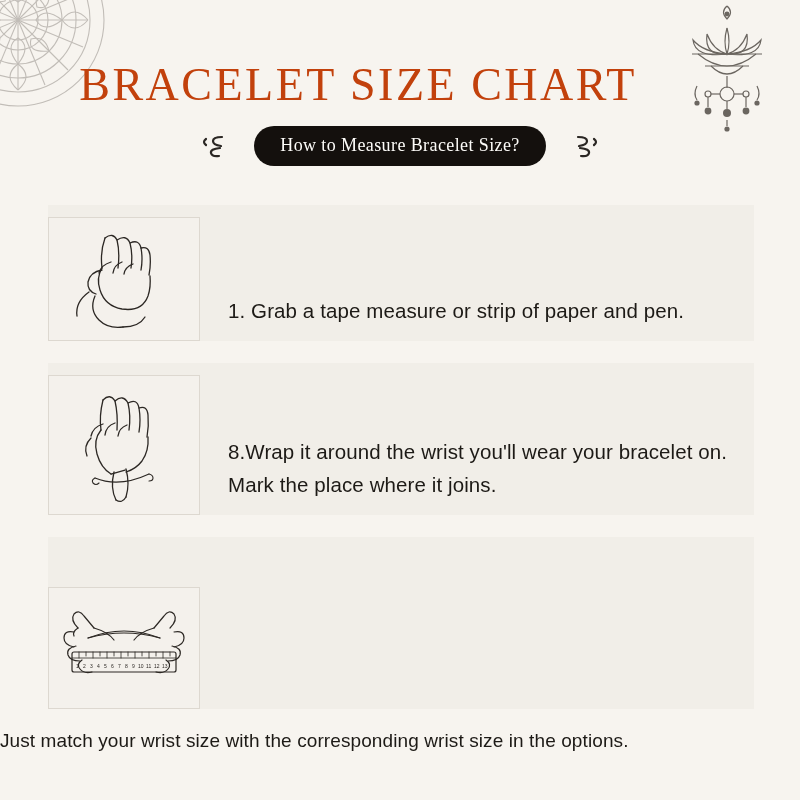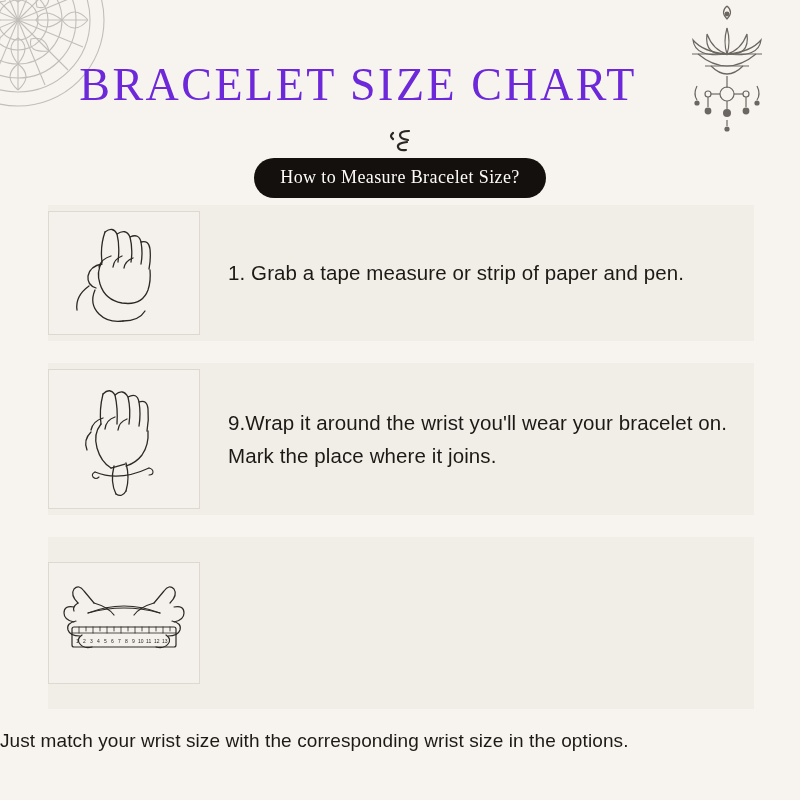--- a/index.html
+++ b/index.html
@@ -39,35 +39,34 @@
   
   .title {
     position: absolute;
     top: 58px;
     left: 0;
     width: 716px;
     text-align: center;
     font-family: "Liberation Serif", serif;
     font-size: 46px;
     letter-spacing: 2.5px;
-    color: #6d28d9;
+    color: #c2410c;
     font-weight: 400;
   }
 
   
   .pill-wrap {
     position: absolute;
     top: 126px;
     left: 0;
     width: 800px;
     display: flex;
     align-items: center;
     justify-content: center;
-    gap: 4px;
-    flex-direction: column;
+    gap: 28px;
   }
   .pill {
     background: #14100d;
     color: #fdfcf9;
     border-radius: 22px;
     padding: 9px 26px 10px;
     font-family: "Liberation Serif", serif;
     font-size: 18px;
     letter-spacing: .4px;
     white-space: nowrap;
@@ -77,21 +76,21 @@
   
   .steps {
     position: absolute;
     top: 205px;
     left: 48px;
     width: 706px;
   }
   .step {
     position: relative;
     display: flex;
-    align-items: center;
+    align-items: flex-end;
     background: #f1eee8;
     margin-bottom: 22px;
   }
   .step .thumb {
     width: 152px;
     flex: 0 0 152px;
     background: #f4f1ec;
     border: 1px solid #ddd8d0;
     display: flex;
     align-items: center;
@@ -274,21 +273,21 @@
             <path d="M52 98 l14 -4"></path>
             <path d="M55 96 q-4 16 2 28"></path>
             <path d="M67 93 q4 15 0 28"></path>
             <path d="M57 124 q6 4 10 -3"></path>
             <path d="M36 102 q24 10 54 -4" stroke-width="1.1"></path>
             <path d="M36 102 q-4 2 -2 5 q3 3 6 0" stroke-width="1.1"></path>
             <path d="M90 98 q4 1 4 4 q0 3 -4 3" stroke-width="1.1"></path>
           </g>
         </svg>
       </div>
-      <div class="text">9.Wrap it around the wrist you'll wear your bracelet on. Mark the place where it joins.</div>
+      <div class="text">8.Wrap it around the wrist you'll wear your bracelet on. Mark the place where it joins.</div>
     </div>
 
     <div class="step step3">
       <div class="thumb">
         <svg width="140" height="120" viewBox="0 0 140 120">
           <g fill="none" stroke="#2c2824" stroke-width="1.2" stroke-linecap="round" stroke-linejoin="round">
 
             <path d="M24 40 q-8 -8 -4 -14 q5 -5 10 2 l10 12"></path>
             <path d="M20 44 q-10 -2 -10 6 q0 7 10 9"></path>
             <path d="M22 58 q-10 2 -8 9 q2 6 12 6"></path>

